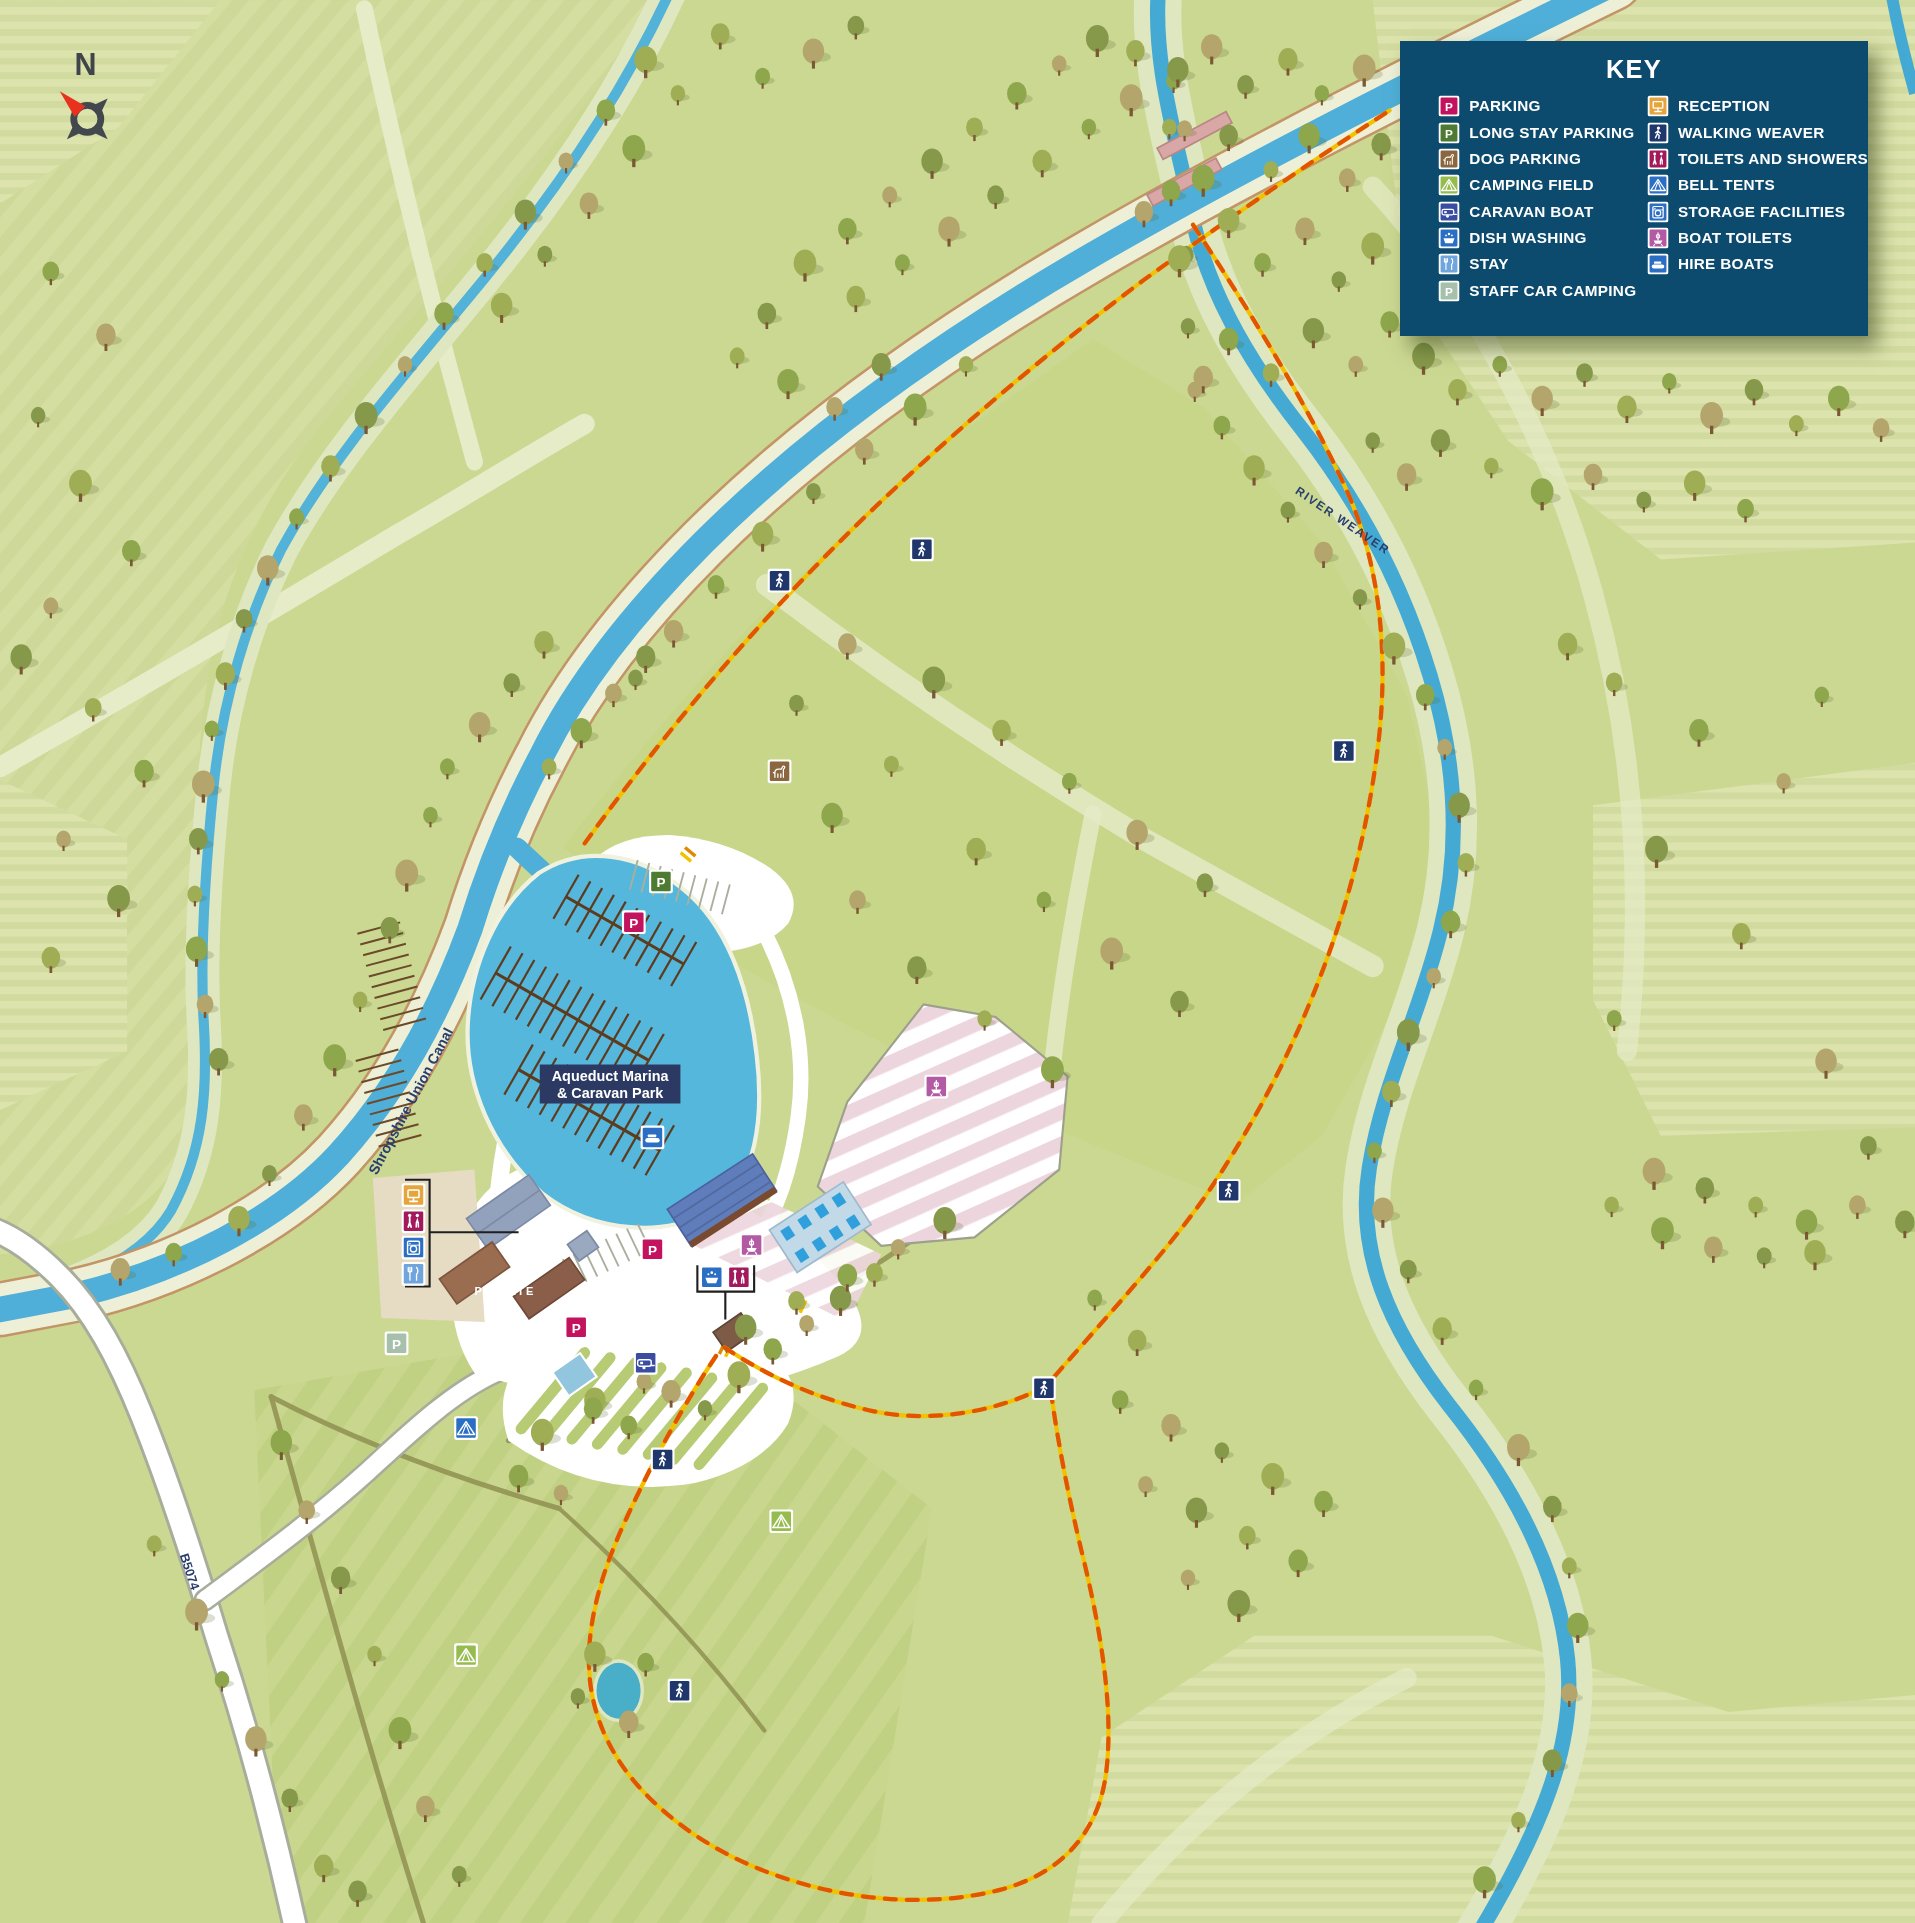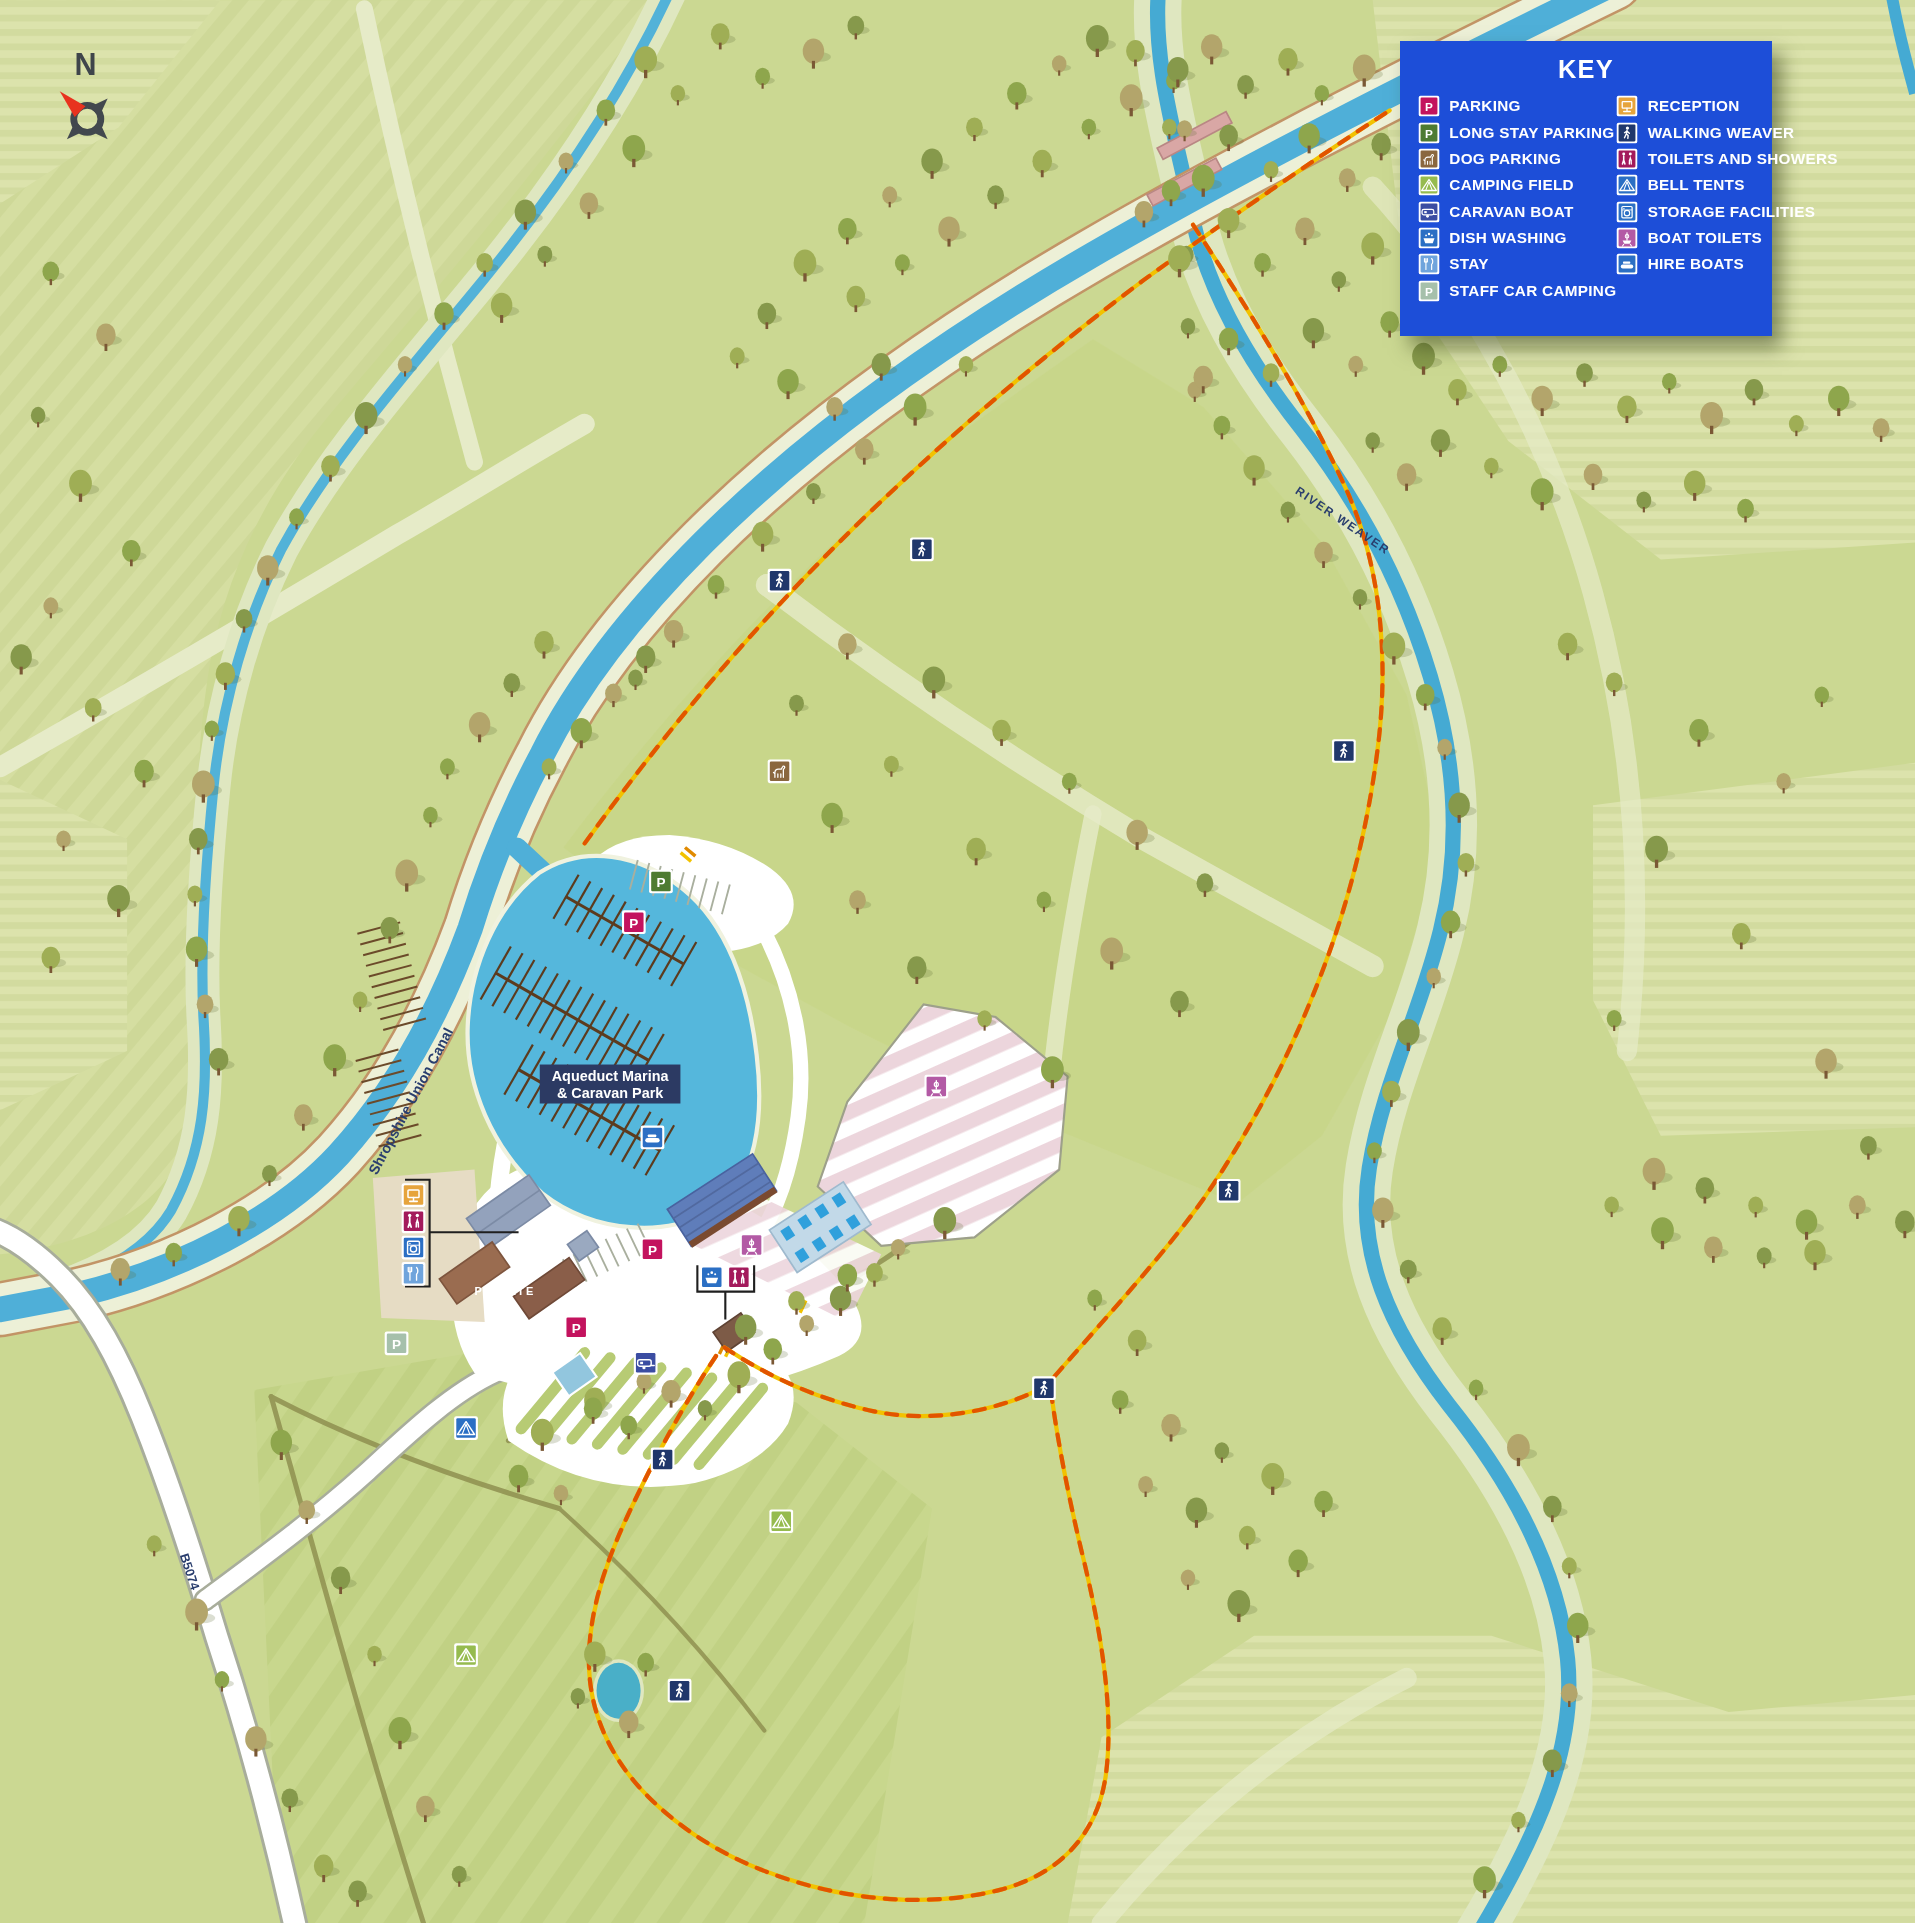--- a/index.html
+++ b/index.html
@@ -6,24 +6,24 @@
   body{width:1915px;height:1924px;overflow:hidden;background:#CBD892;font-family:"Liberation Sans",sans-serif}
   .stage{position:relative;width:1915px;height:1924px}
   #map-svg{position:absolute;left:0;top:0;font-family:"Liberation Sans",sans-serif}
 
   
   .c-parking{color:#C3135E}.c-lsp{color:#4E7B32}.c-dog{color:#8A673F}
   .c-camp{color:#96BB4F}.c-caravan{color:#3B4DA2}.c-blue{color:#2B6FC4}
   .c-cafe{color:#6FA4DC}.c-staff{color:#A6C0AB}.c-reception{color:#E6A43C}
   .c-walk{color:#20376B}.c-toilets{color:#A31A5C}.c-boat{color:#B35AA5}
 
-  .key-panel{position:absolute;left:1400px;top:41px;width:372px;height:295px;
-    background:#1d4ed8;box-shadow:10.2px 12px 18.6px rgba(55,65,25,.55);color:#fff;z-index:5}
+  .key-panel{position:absolute;left:1400px;top:41px;width:468px;height:295px;
+    background:#0c4a6e;box-shadow:10.2px 12px 18.6px rgba(55,65,25,.55);color:#fff;z-index:5}
   .key-title{text-align:center;font-size:25.4px;font-weight:bold;letter-spacing:1.3px;margin-top:13.6px}
-  .key-cols{display:flex;margin-top:12.7px;padding-left:18px}
+  .key-cols{display:flex;margin-top:12.7px;padding-left:38px}
   .kcol{display:flex;flex-direction:column;gap:6px}
   .kcol-left{width:214px}
   .krow{display:flex;align-items:center;gap:9.3px;height:20.3px}
   .kicon{width:22px;height:22px;flex:none;display:block}
   .klabel{font-size:15.3px;font-weight:bold;letter-spacing:0.3px;white-space:nowrap}
 </style>
 </head>
 <body>
 
 <div class="stage">

